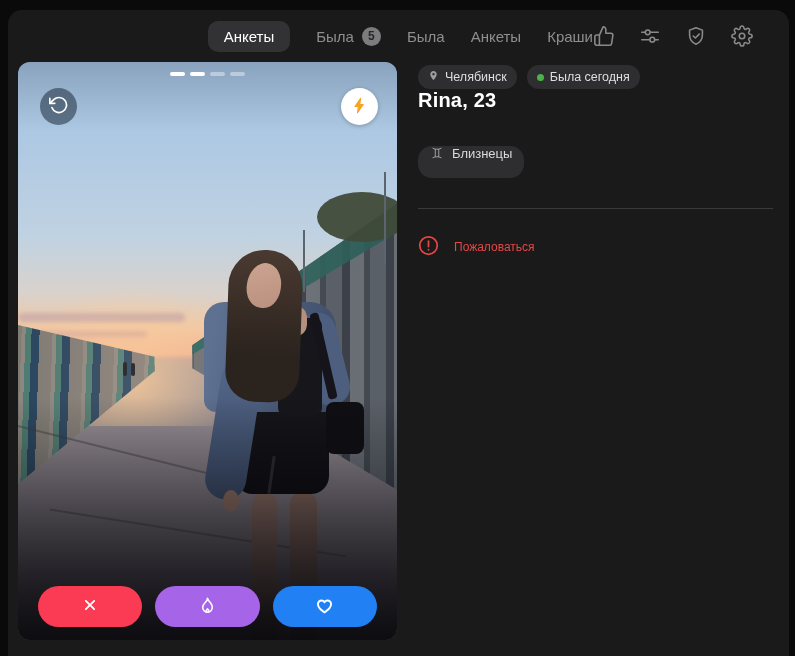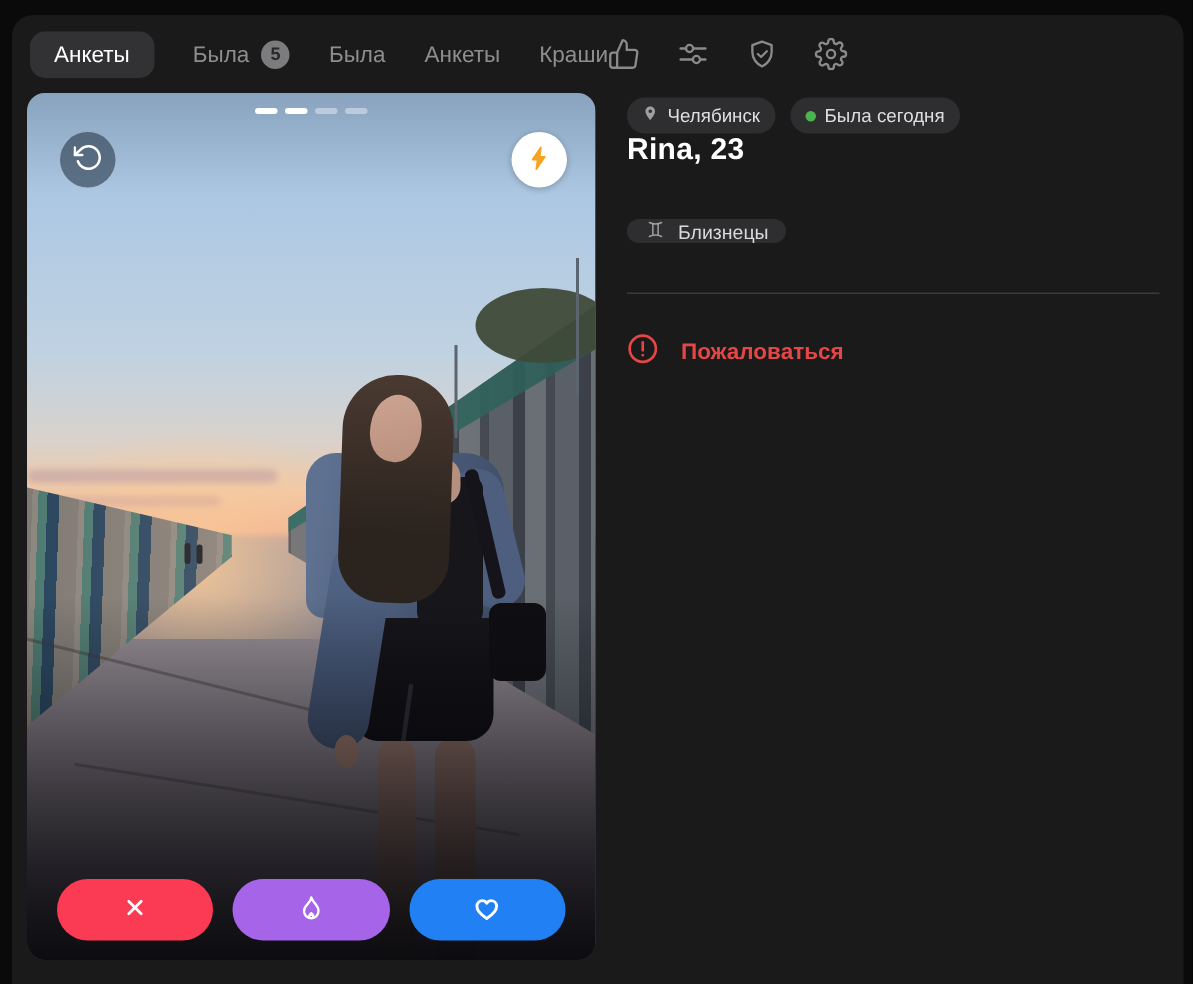--- a/index.html
+++ b/index.html
@@ -3,22 +3,22 @@
 <meta charset="utf-8">
 <style>
   html,body{margin:0;padding:0;background:#000;}
   *{box-sizing:border-box;}
   .app{position:relative;width:795px;height:656px;background:#0a0a0a;overflow:hidden;
        font-family:"Liberation Sans","DejaVu Sans",sans-serif;}
   .panel{position:absolute;left:8px;top:10px;right:6px;bottom:0;background:#1a1a1a;
          border-radius:14px 14px 0 0;}
 
   
-  .nav{position:absolute;left:0;top:0;right:0;height:52px;display:flex;align-items:center;
-       justify-content:flex-start;padding:0 20px 0 12px;}
+  .nav{position:absolute;left:0;top:0;right:16px;height:52px;display:flex;align-items:center;
+       justify-content:flex-end;padding:0 20px 0 12px;}
   .tabs{display:flex;align-items:center;gap:26px;}
   .tab{color:#8e8e90;font-size:15px;cursor:pointer;display:flex;align-items:center;white-space:nowrap;}
   .tab.active{background:#323234;color:#fff;padding:7px 16px;border-radius:10px;font-weight:500;}
   .badge{display:inline-flex;align-items:center;justify-content:center;width:19px;height:19px;
          border-radius:50%;background:#7c7c7e;color:#28282a;font-size:12px;font-weight:700;margin-left:8px;}
   .nav-icons{display:flex;align-items:center;gap:24px;}
   .nav-icons svg{display:block;stroke:#8a8a8c;fill:none;stroke-width:1.7;stroke-linecap:round;stroke-linejoin:round;}
 
   
   .photo-card{position:absolute;left:10px;top:52px;width:379px;height:578px;border-radius:12px;
@@ -91,24 +91,24 @@
   .action-btn svg{stroke:#fff;fill:none;stroke-width:2.2;stroke-linecap:round;stroke-linejoin:round;}
 
   
   .details{position:absolute;left:410px;top:50px;right:16px;color:#fff;}
   .chips-row{display:flex;gap:10px;margin-top:5px;}
   .chip{display:inline-flex;align-items:center;height:24px;padding:0 10px;border-radius:12px;
         background:#2e2e30;color:#dfdfe2;font-size:12.5px;gap:6px;white-space:nowrap;}
   .dot{width:7px;height:7px;border-radius:50%;}
   .name{font-size:20px;font-weight:700;letter-spacing:.2px;}
   .section-title{margin-top:26px;font-size:16px;font-weight:700;}
-  .tag-chip{display:inline-flex;align-items:center;height:16px;padding:0 12px;border-radius:14px;
+  .tag-chip{display:inline-flex;height:32px;padding:0 12px;border-radius:14px;
         background:#2e2e30;color:#d9d9dc;font-size:13px;gap:8px;margin-top:34px;}
   .divider{margin-top:30px;height:1px;background:#3a3a3c;}
-  .report-row{margin-top:26px;display:flex;align-items:center;gap:15px;color:#e64646;font-size:15px;cursor:pointer;font-weight:bold;}
+  .report-row{margin-top:26px;display:flex;align-items:center;gap:15px;color:#e64646;font-size:12px;cursor:pointer;}
 </style>
 </head>
 <body>
 
 <div class="app">
   <div class="panel">
 
     <div class="nav">
       <div class="tabs">
         <div class="tab active">Анкеты</div>

